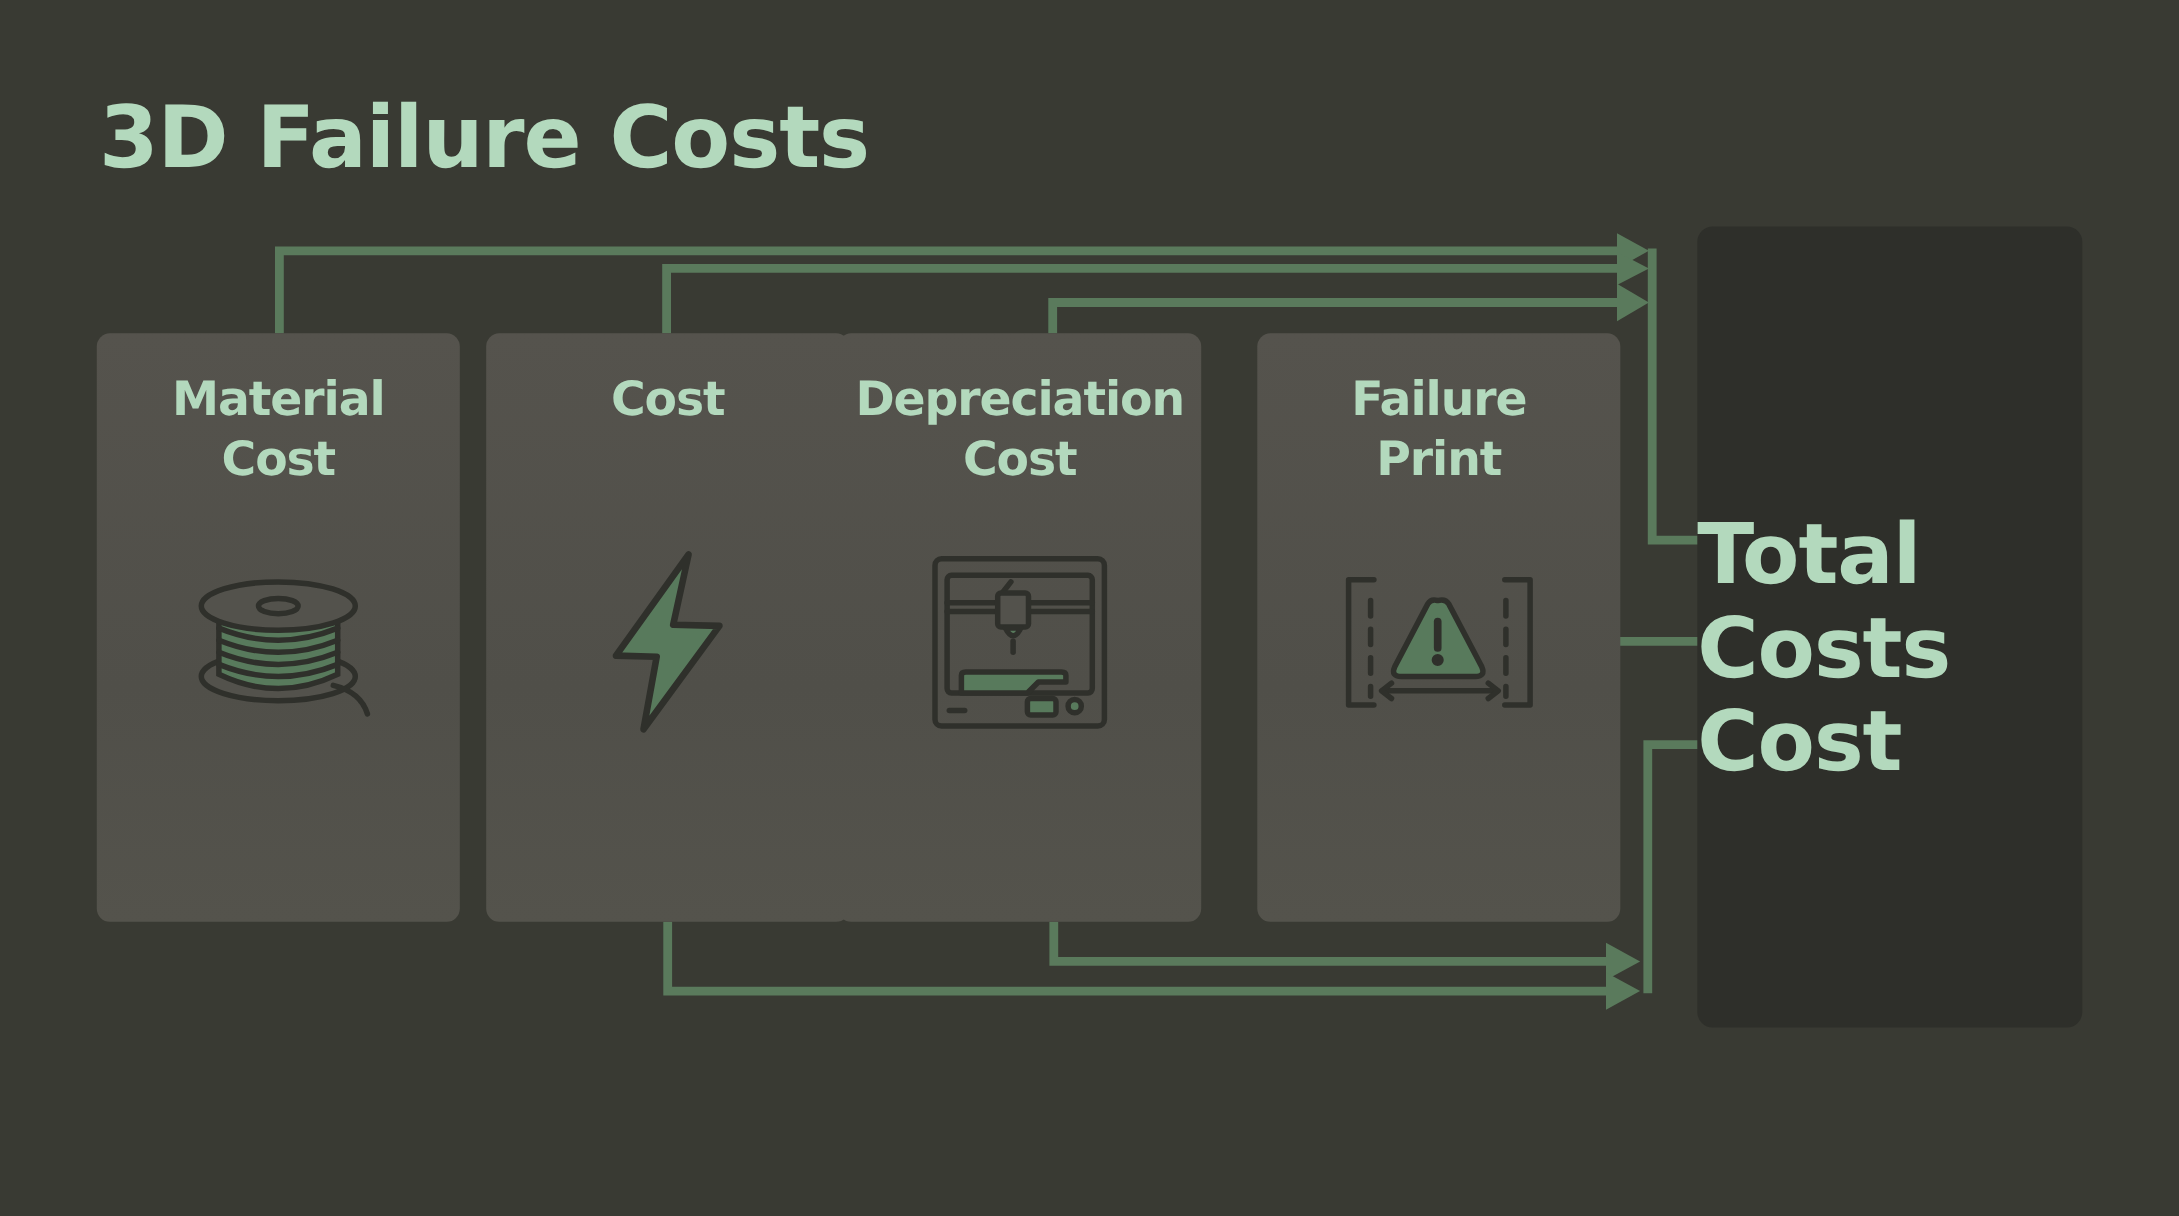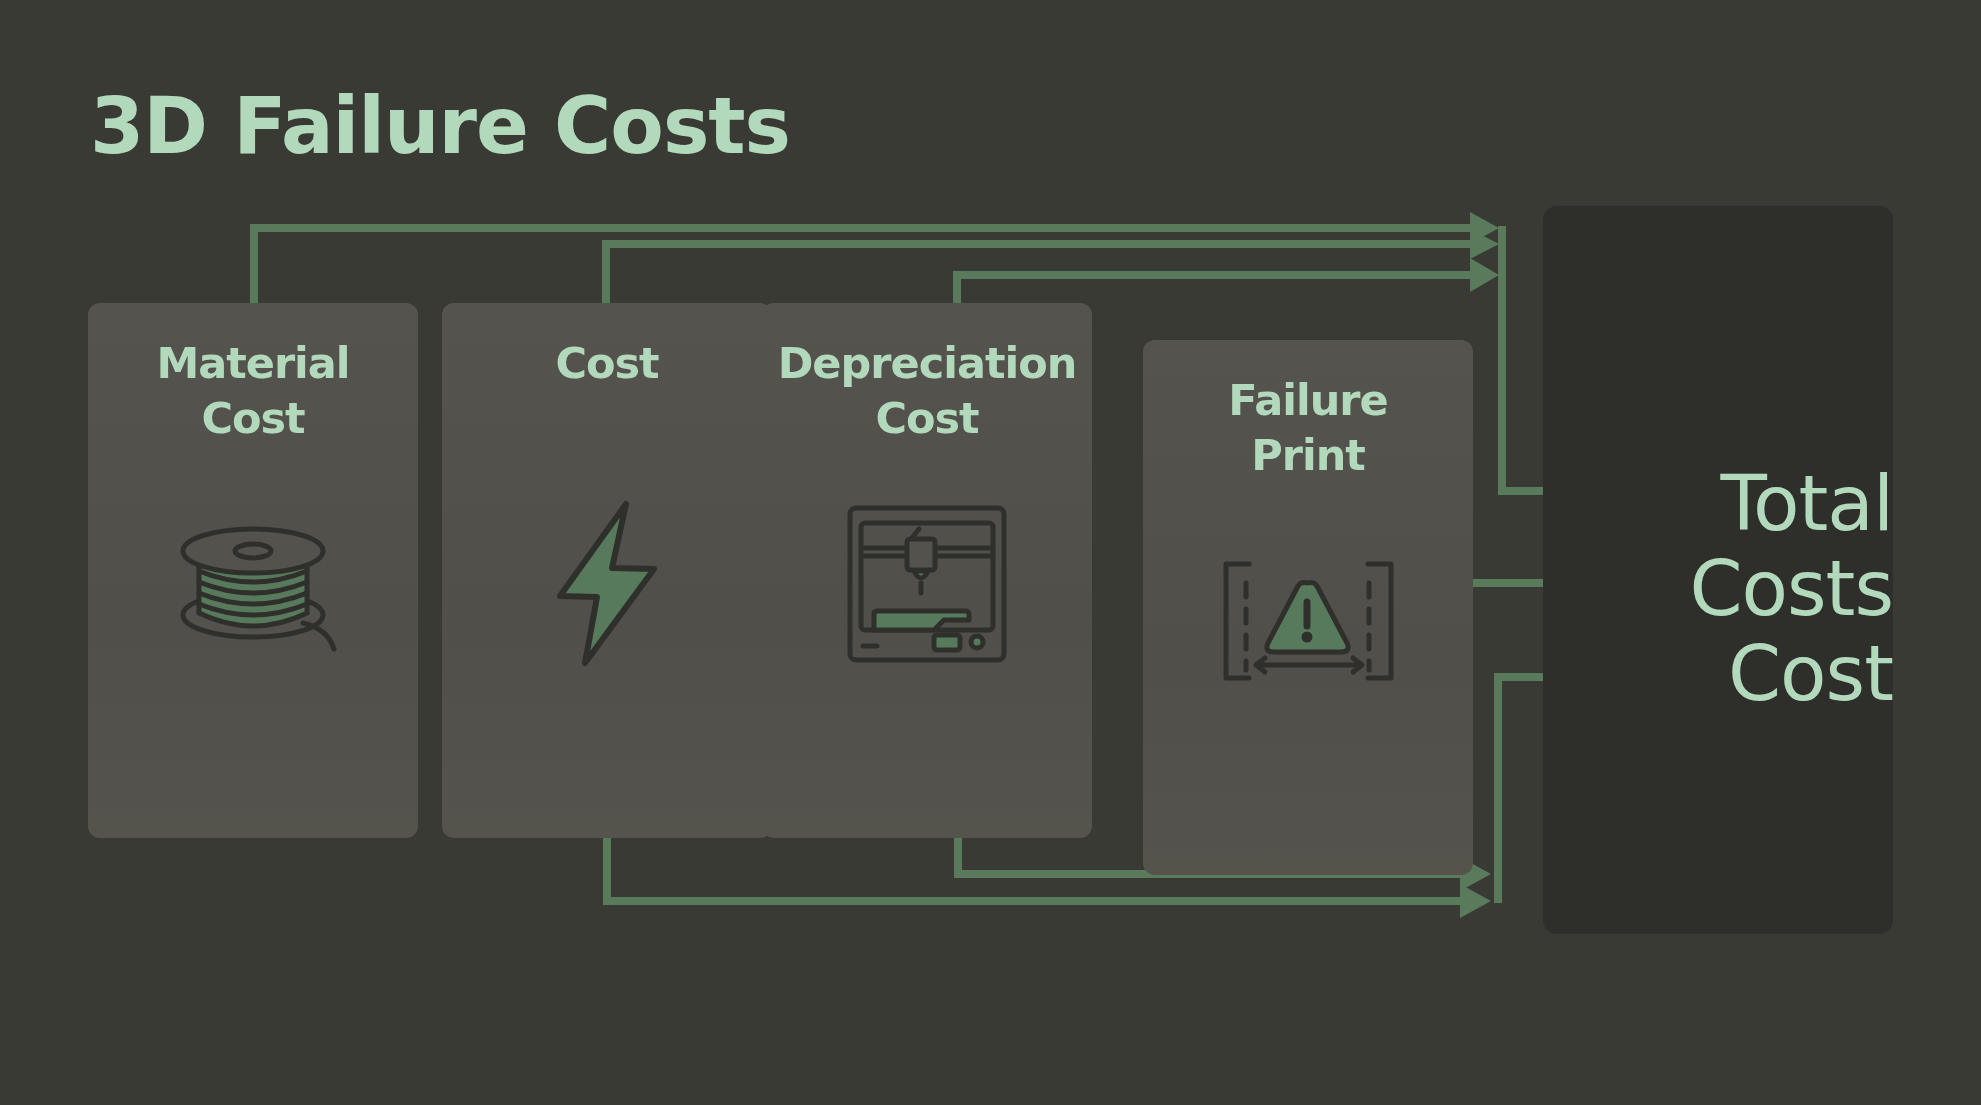--- a/index.html
+++ b/index.html
@@ -27,22 +27,22 @@
     letter-spacing:-1px;
   }
   .card-title span { display:block; }
   .card-icon { position:absolute; left:0; top:0; width:330px; height:535px; }
   .total {
     position:absolute; left:1543px; top:206px; width:350px; height:728px;
     background:#2e2f2a; border-radius:14px;
   }
   .total-title {
     position:absolute; left:0; right:0; top:255px;
-    text-align:right; color:#b3d9bd;
-    font-size:76px; font-weight:normal; line-height:85px;
+    text-align:left; color:#b3d9bd;
+    font-size:76px; font-weight:bold; line-height:85px;
     letter-spacing:-1px;
   }
   .total-title span { display:block; }
   svg.connectors { position:absolute; left:0; top:0; width:1981px; height:1105px; pointer-events:none; }
 </style>
 </head>
 <body>
 
 <div class="title">3D Failure Costs</div>
 
@@ -125,21 +125,21 @@
       <path d="M152,268 Q159,282 166,268 Z" fill="#587a5c"></path>
       <line x1="159" y1="280" x2="159" y2="290"></line>
       <path d="M112,327 L112,311 Q112,308 116,308 L203,308 Q207,308 207,311 L207,317 L182,317 L172,327 Z" fill="#587a5c"></path>
       <line x1="101" y1="343" x2="115" y2="343"></line>
       <rect x="172" y="332" width="26" height="15" rx="3" fill="#587a5c"></rect>
       <circle cx="215" cy="339" r="6" fill="#587a5c"></circle>
     </g>
   </svg>
 </div>
 
-<div class="card" style="left:1143px;margin-top:37px;">
+<div class="card" style="left:1143px;">
   <div class="card-title">
     <span>Failure</span>
     <span>Print</span>
   </div>
   <svg class="card-icon" viewBox="0 0 330 535">
     <g stroke="#2f302b" stroke-width="5" fill="none" stroke-linecap="round" stroke-linejoin="round">
       <path d="M106,224 L83,224 L83,338 L106,338"></path>
       <path d="M225,224 L248,224 L248,338 L225,338"></path>
       <line x1="103" y1="243" x2="103" y2="330" stroke-dasharray="14,12"></line>
       <line x1="226" y1="243" x2="226" y2="330" stroke-dasharray="14,12"></line>

